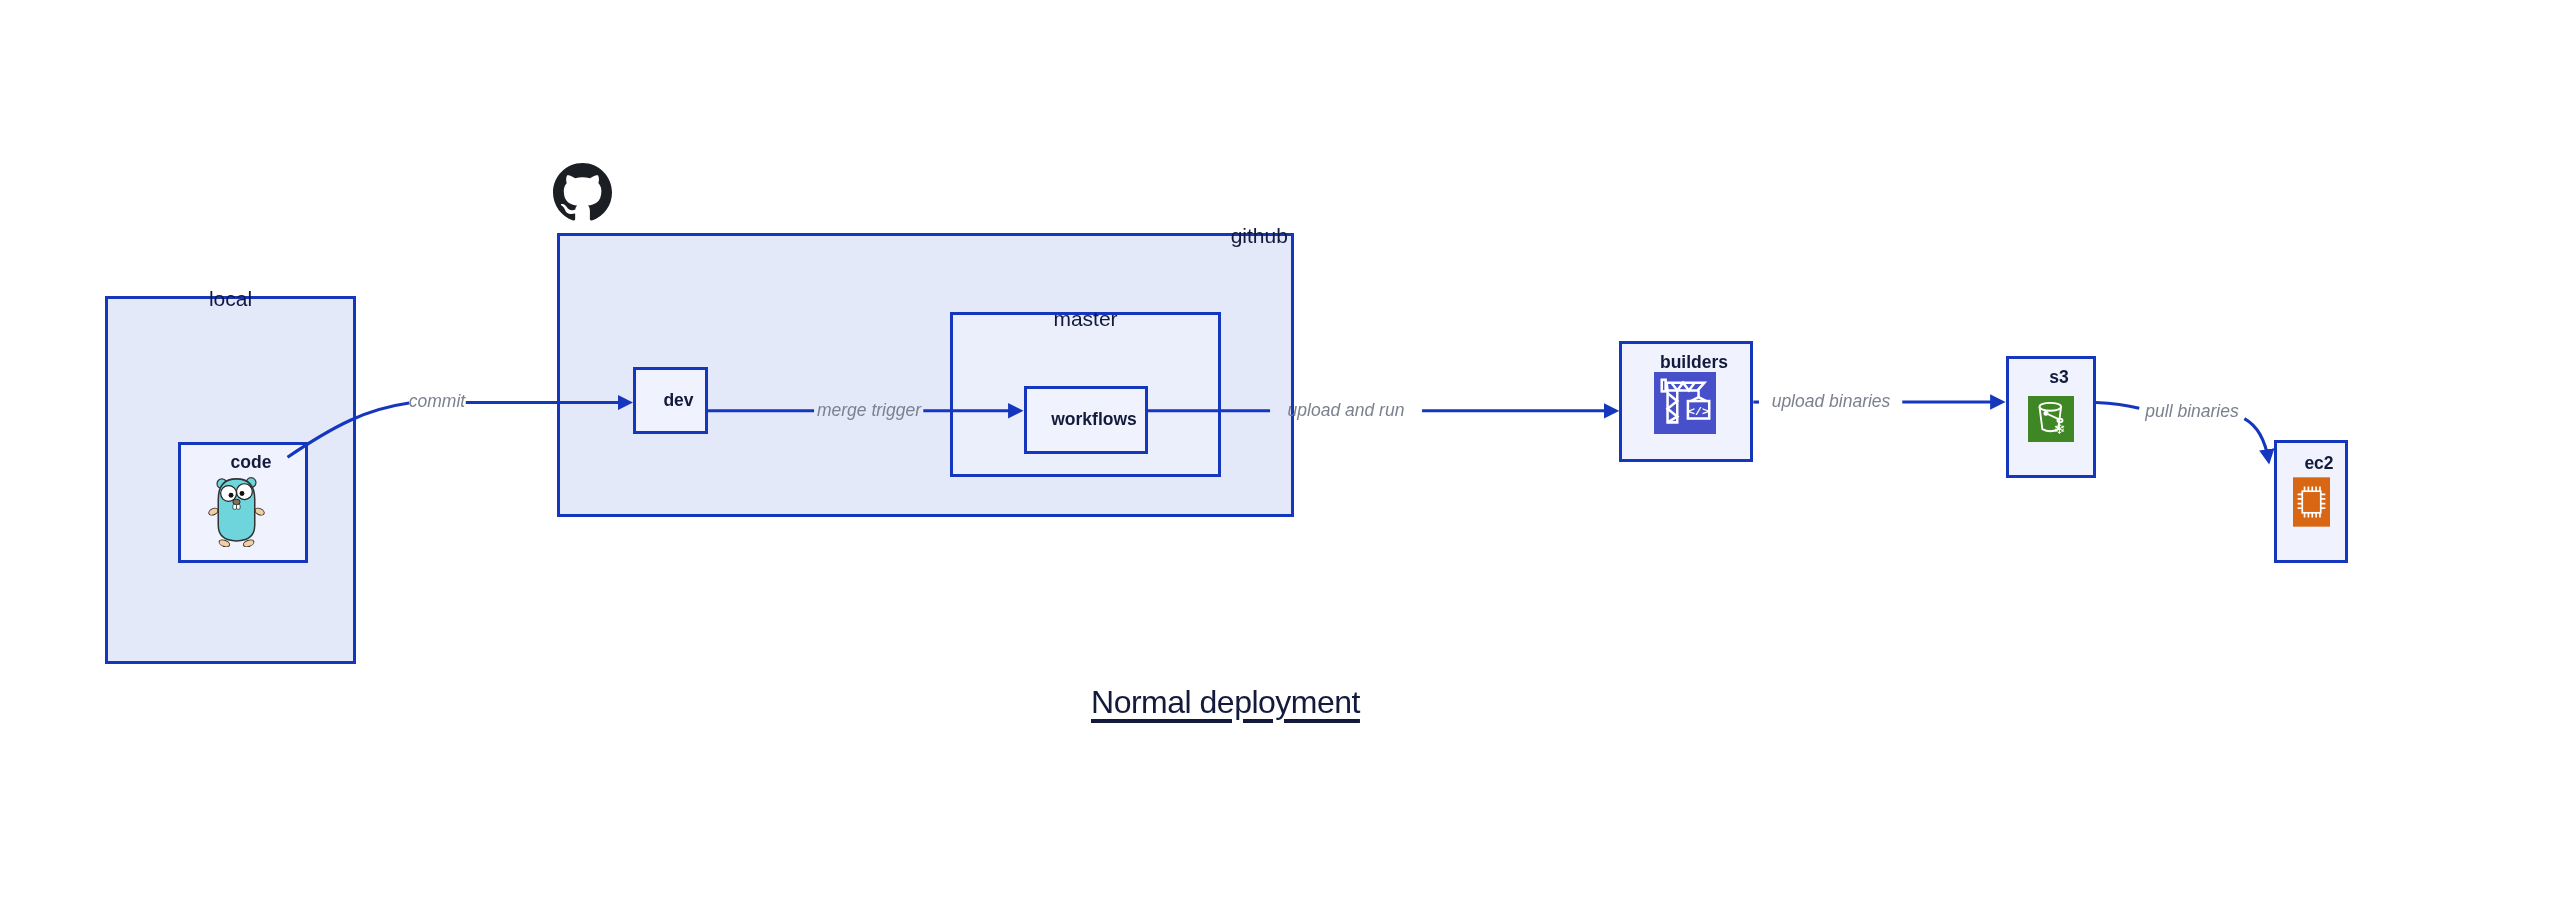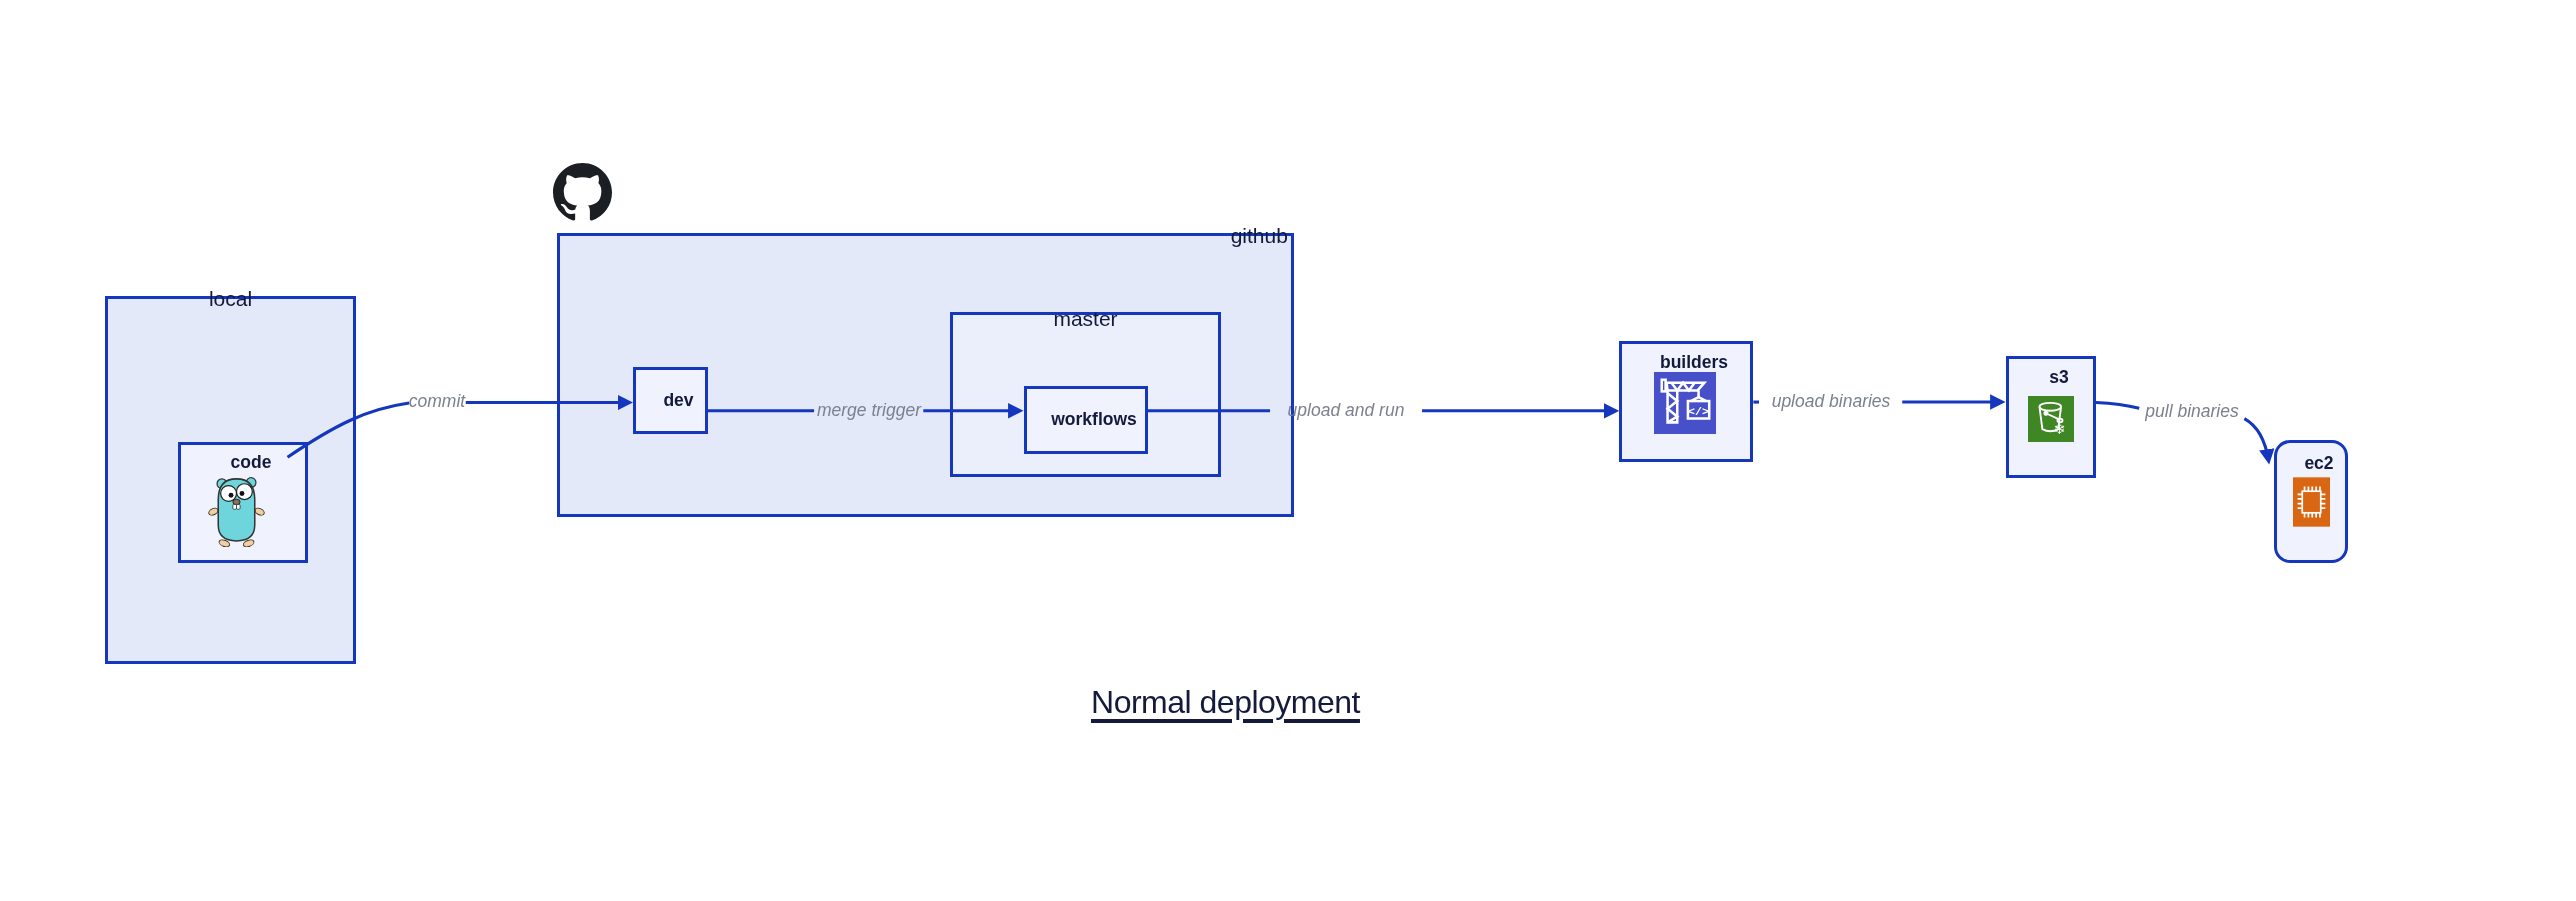--- a/index.html
+++ b/index.html
@@ -156,21 +156,21 @@
             <circle cx="25" cy="24" r="2.2" fill="#ffffff"></circle>
             <path d="M25 24 L44 33"></path>
             <ellipse cx="44.5" cy="34" rx="3.5" ry="2.5"></ellipse>
           </g>
           <text x="44" y="53" font-size="20" fill="#ffffff" text-anchor="middle">❄</text>
         </svg>
       </span>
     </div>
   </div>
 
-  <div class="node" style="left:2274px; top:440px; width:74px; height:123px;border-radius:16px;">
+  <div class="node" style="left:2274px; top:440px; width:74px; height:123px;">
     <div class="node-label" style="top:12.4px;">ec2</div>
     <div class="icon-wrap" style="left:16px; top:35px; width:37px; height:50px;">
       <span>
         <svg width="37" height="50" viewBox="0 0 48 64" aria-hidden="true">
           <rect x="0" y="0" width="48" height="64" style="fill:var(--ec2-icon-bg)"></rect>
           <g stroke="#ffffff" stroke-width="2.2" fill="none">
             <rect x="12" y="18" width="24" height="28"></rect>
             <path d="M15 18 V12 M20 18 V12 M25 18 V12 M30 18 V12 M35 18 V12"></path>
             <path d="M15 46 V52 M20 46 V52 M25 46 V52 M30 46 V52 M35 46 V52"></path>
             <path d="M12 22 H6 M12 28 H6 M12 34 H6 M12 40 H6"></path>

